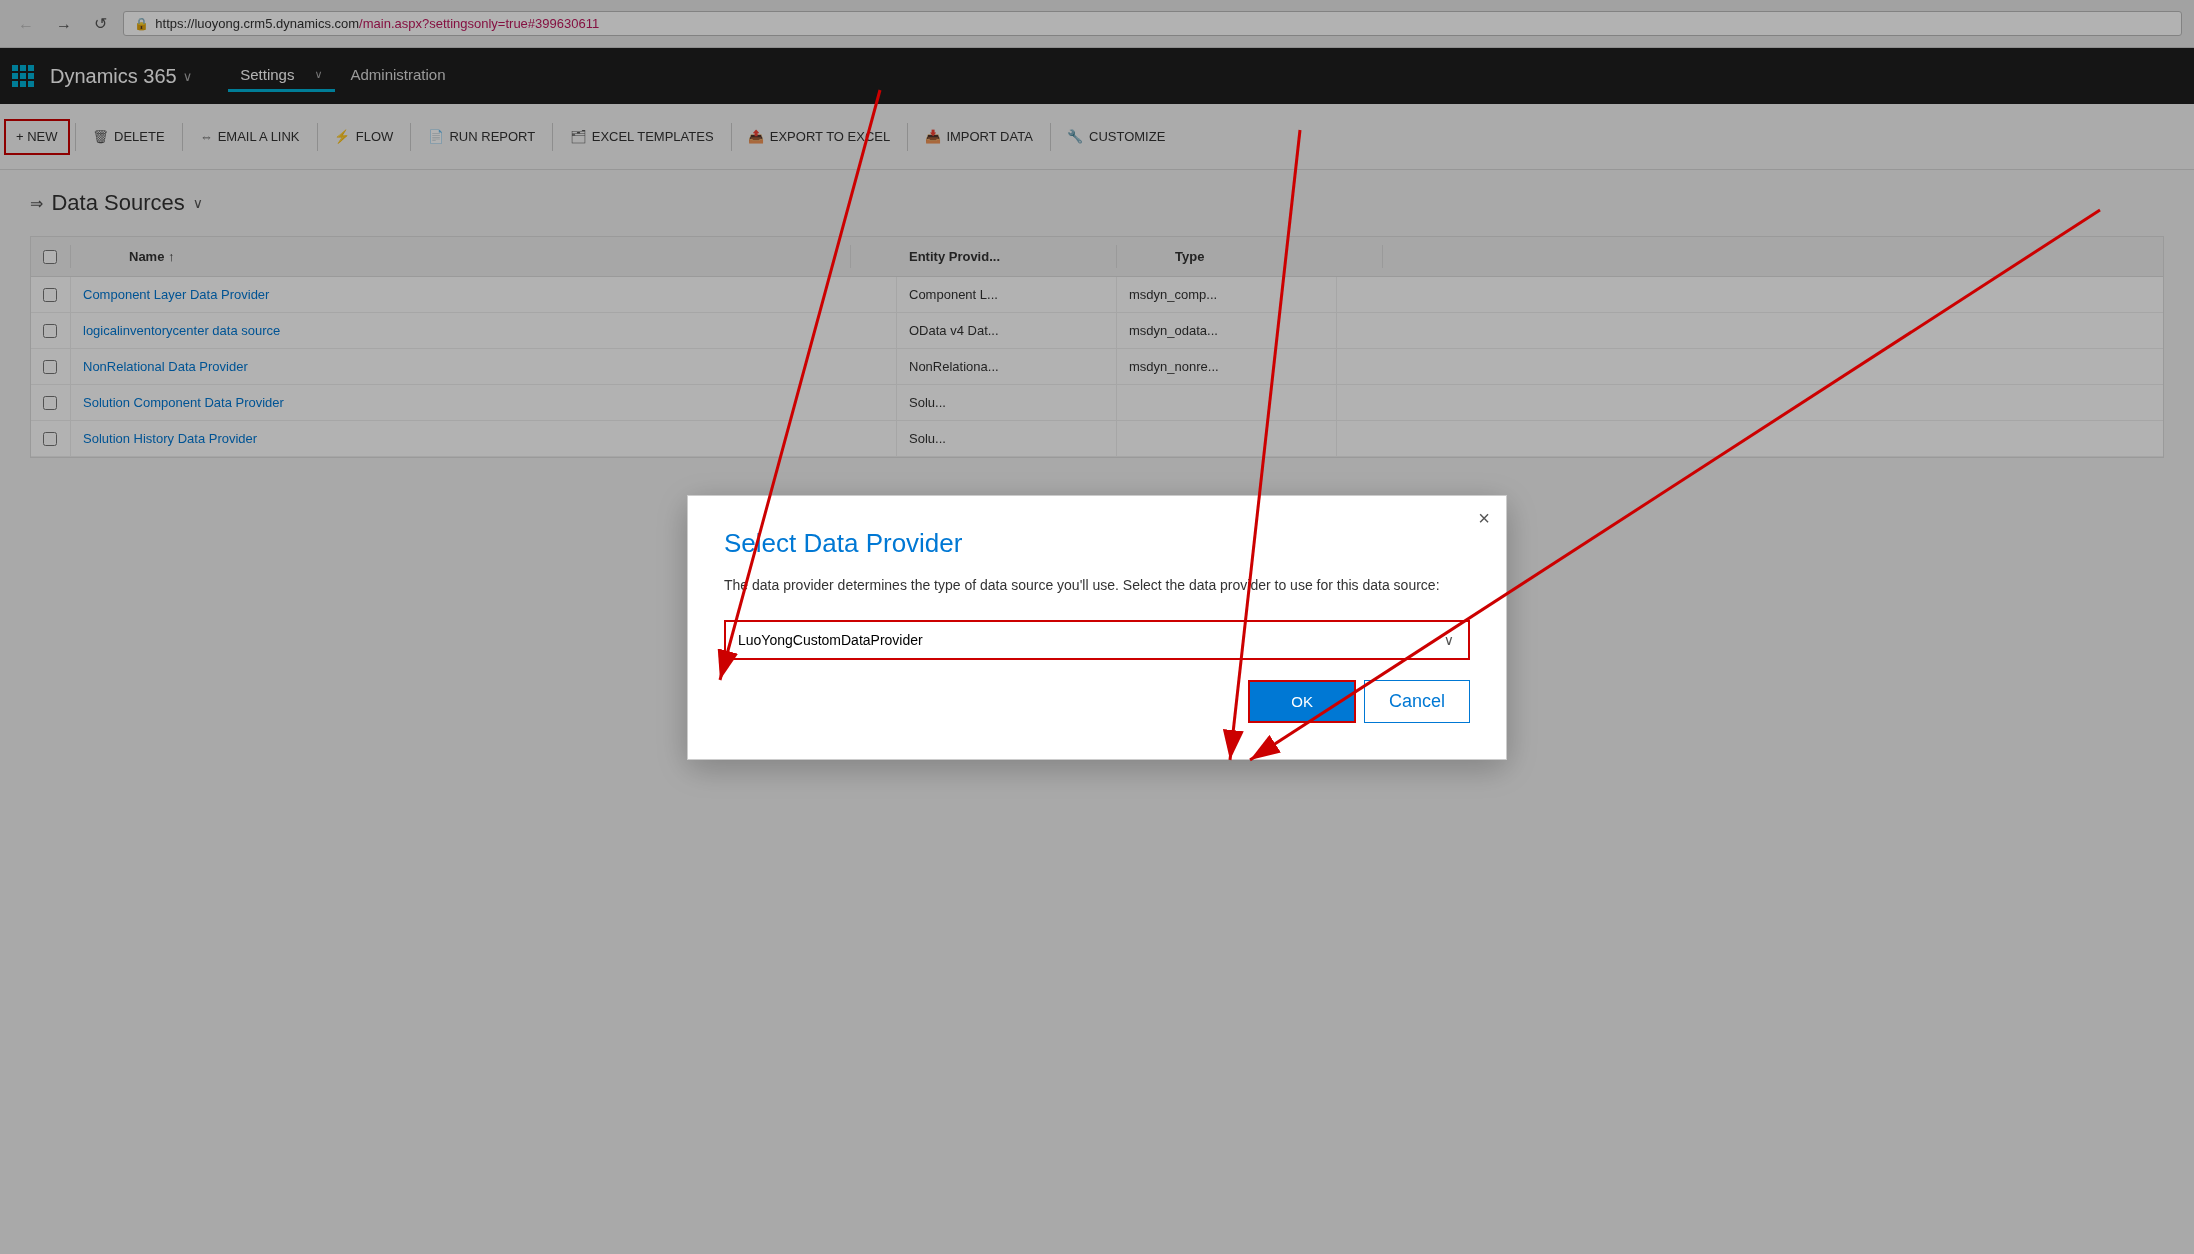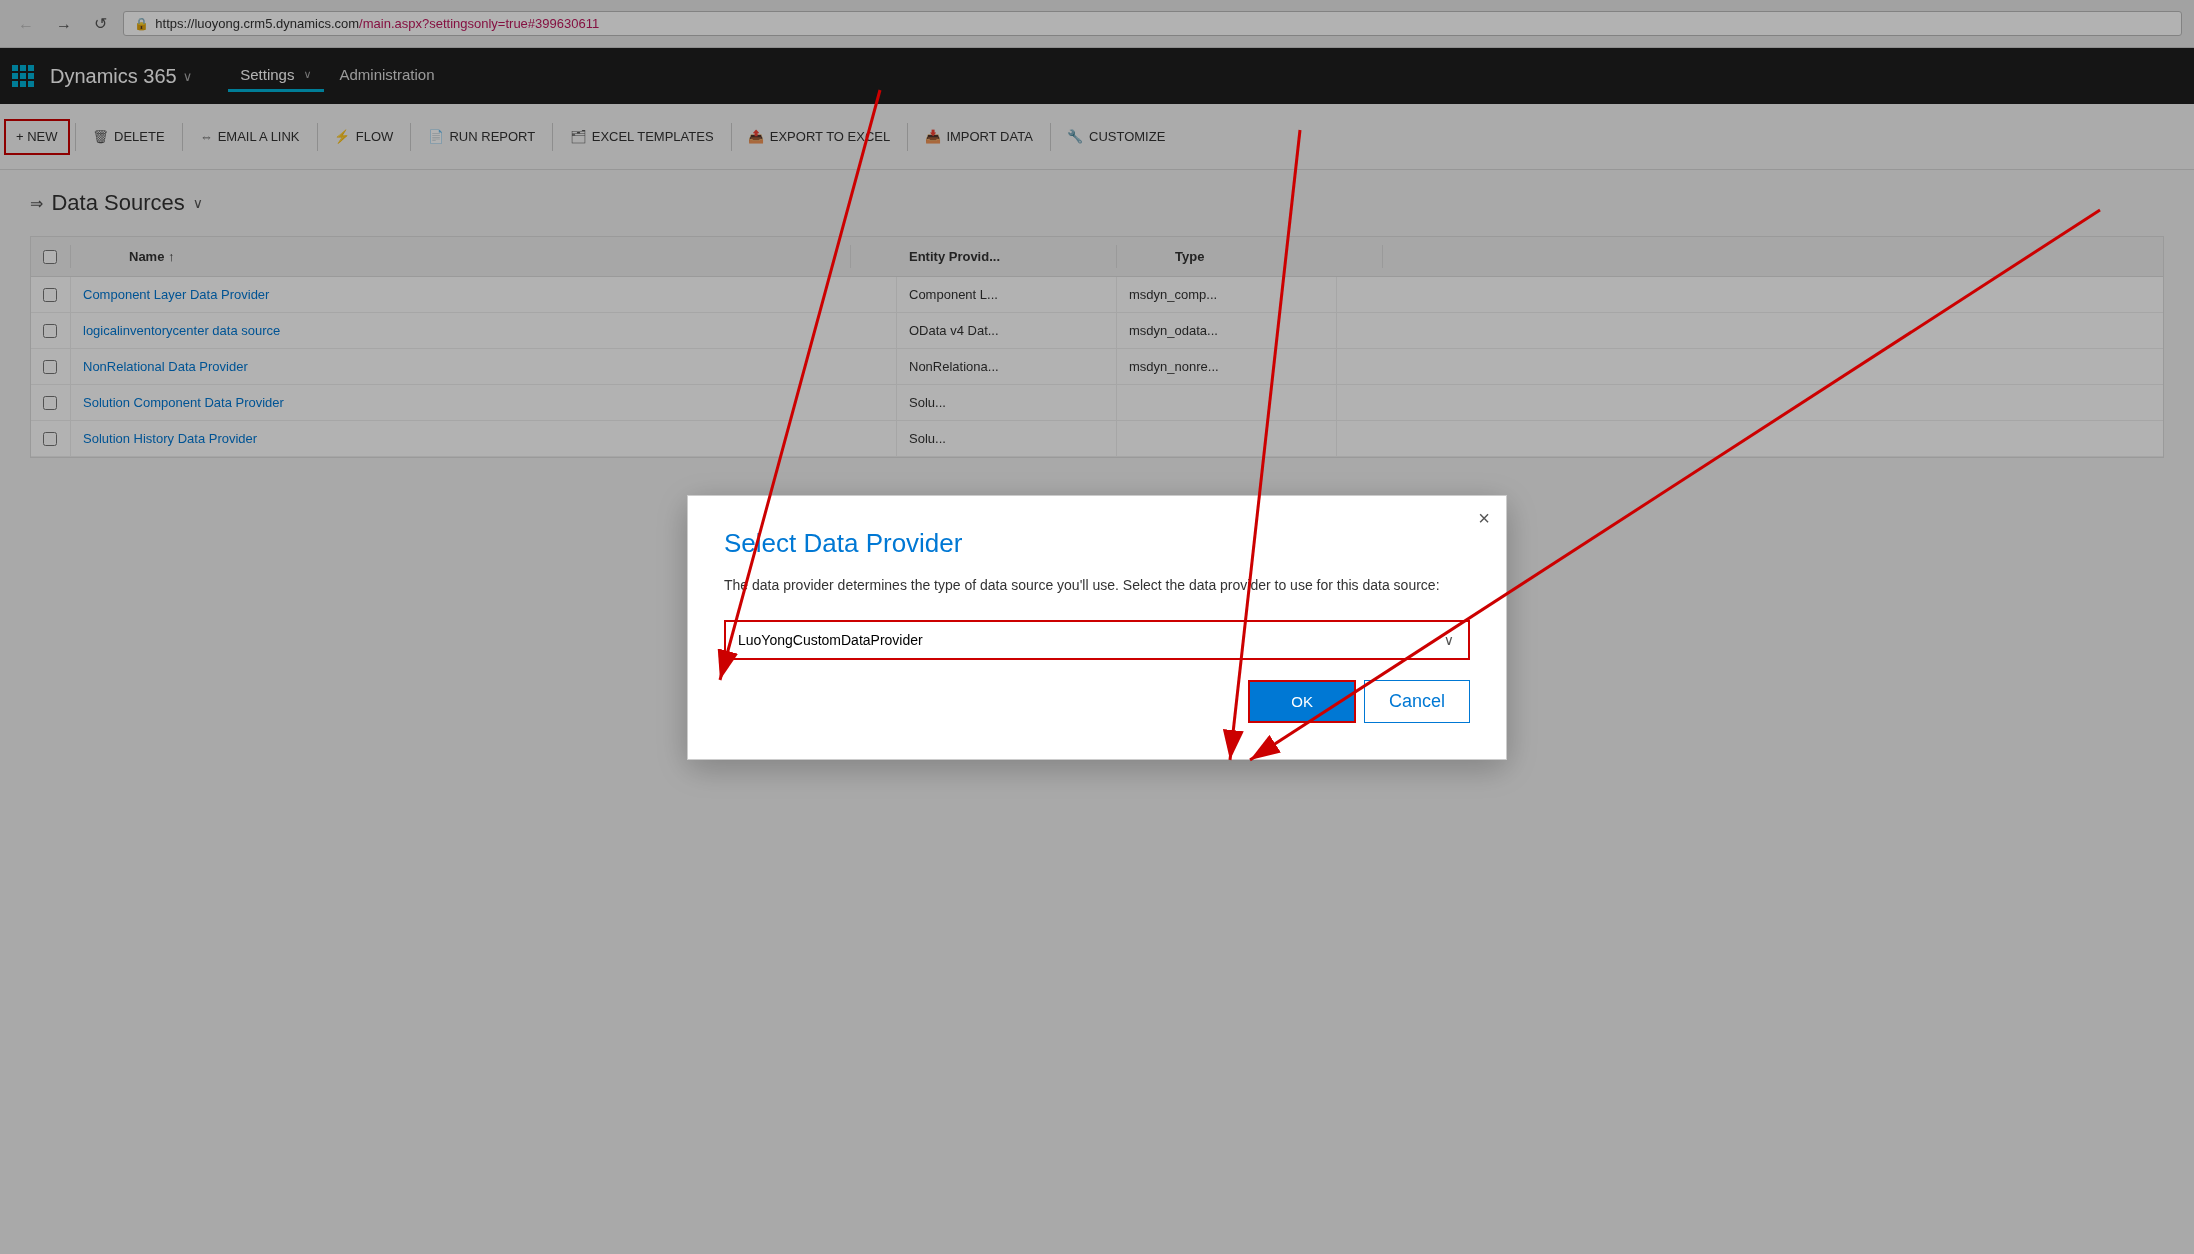--- a/index.html
+++ b/index.html
@@ -78,21 +78,21 @@
       gap: 4px;
       margin-left: 20px;
     }
     .header-nav-item {
       color: #ddd;
       font-size: 15px;
       padding: 6px 12px;
       cursor: pointer;
       display: flex;
       align-items: center;
-      gap: 9px;
+      gap: 20px;
       border-bottom: 3px solid transparent;
     }
     .header-nav-item.active {
       border-bottom: 3px solid #00b4d8;
       color: #fff;
     }
     .header-nav-chevron { color: #aaa; font-size: 11px; }
 
     
     .toolbar {

